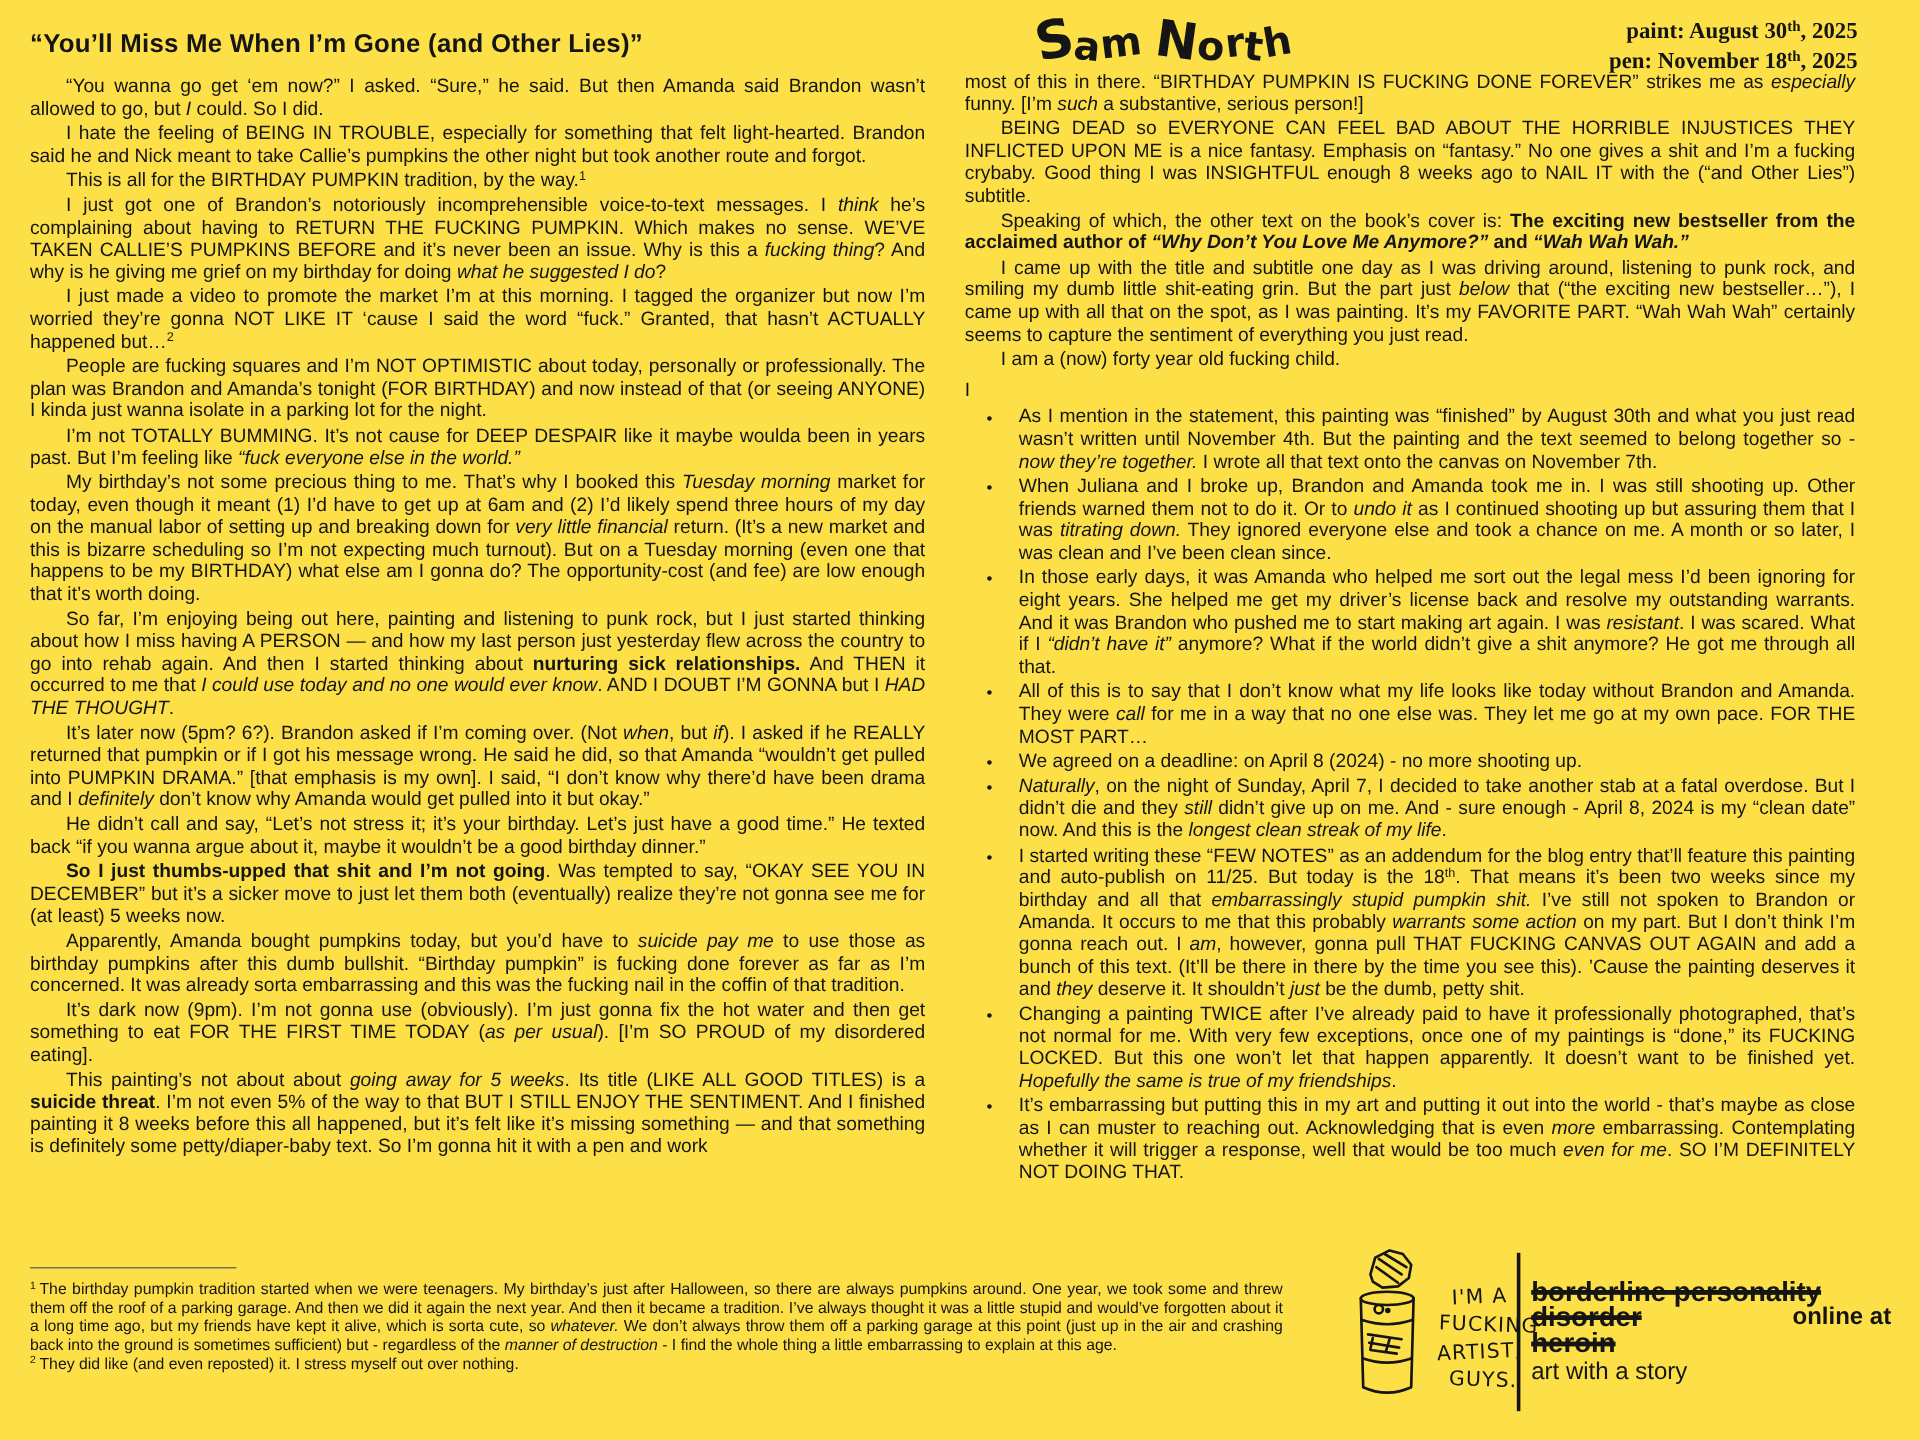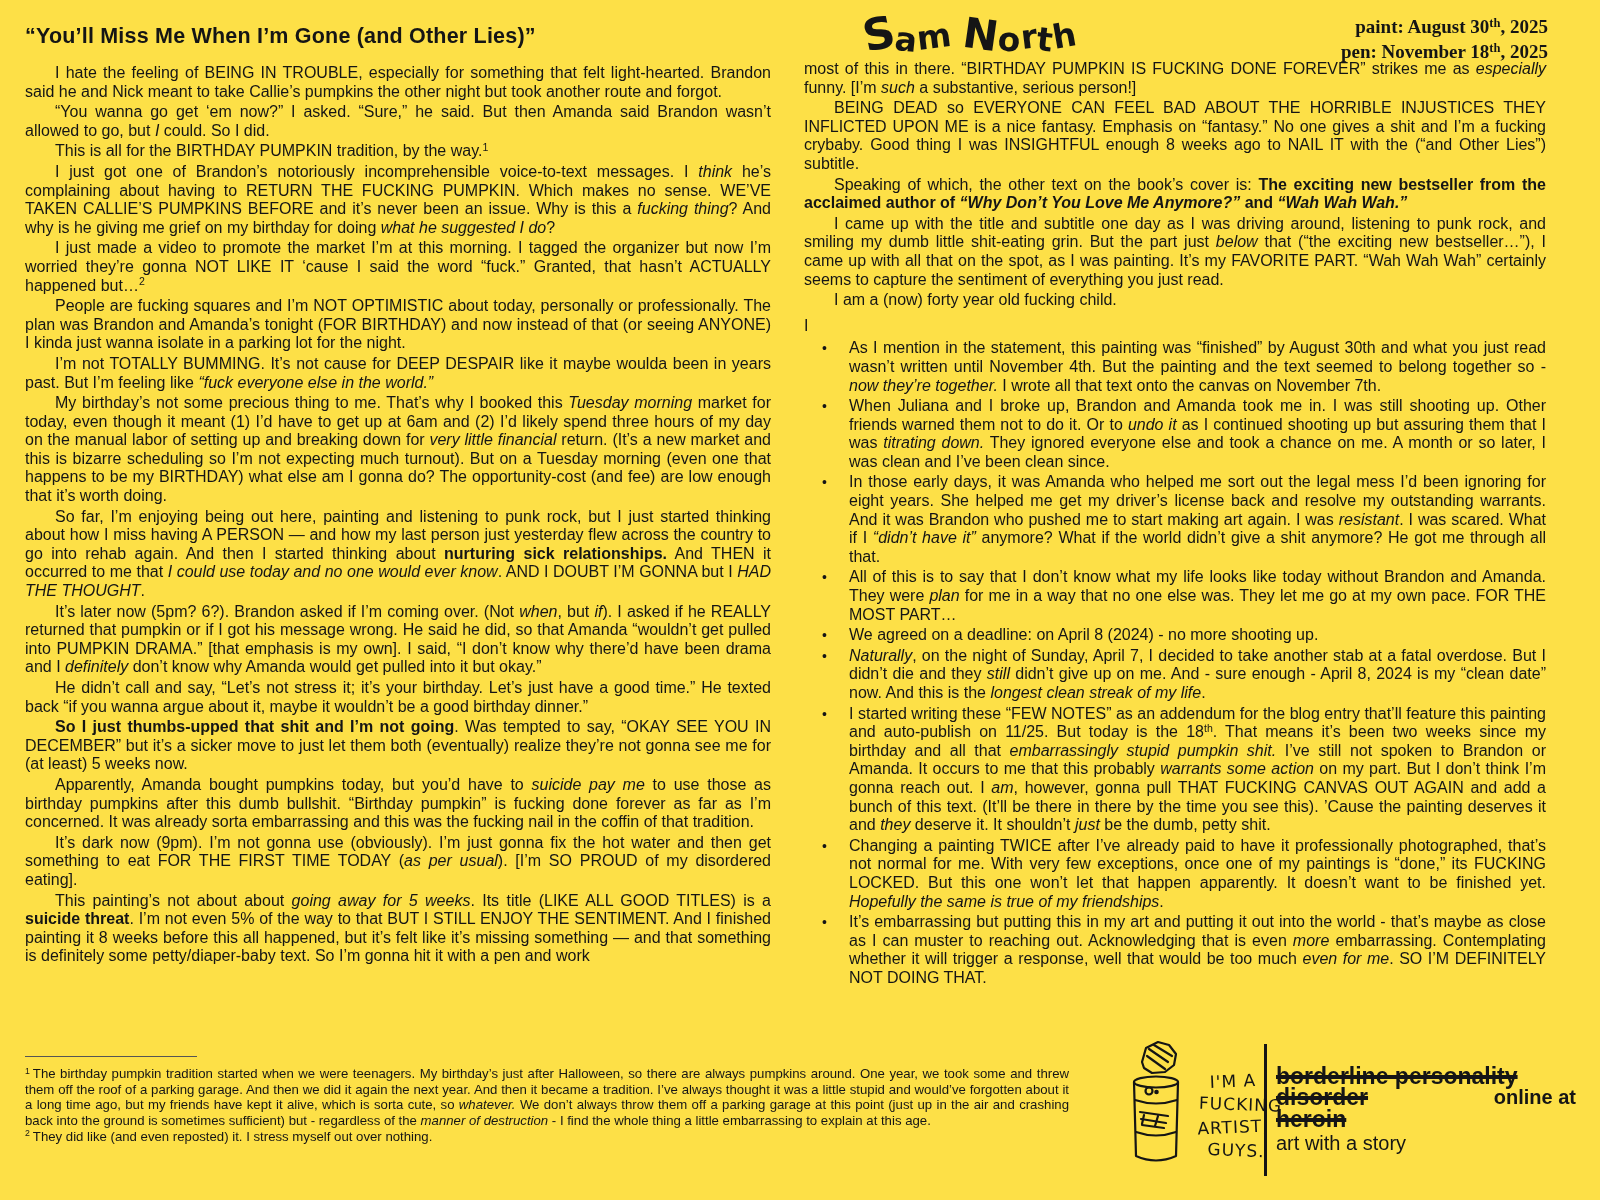--- a/index.html
+++ b/index.html
@@ -60,22 +60,22 @@
   <div class="page-title">“You’ll Miss Me When I’m Gone (and Other Lies)”</div>
 
   <div class="signature"><span class="sig-ch">S</span><span class="sig-ch">a</span><span class="sig-ch">m</span><span class="sig-ch"> </span><span class="sig-ch">N</span><span class="sig-ch">o</span><span class="sig-ch">r</span><span class="sig-ch">t</span><span class="sig-ch">h</span></div>
 
   <div class="dates">
     <div><span>paint: August 30</span><sup>th</sup><span>, 2025</span></div>
     <div><span>pen: November 18</span><sup>th</sup><span>, 2025</span></div>
   </div>
 
   <div class="col col-left">
+      <div class="para"><span>“You wanna go get ‘em now?” I asked. “Sure,” he said. But then Amanda said Brandon wasn’t allowed to go, but </span><span class="i">I</span><span> could. So I did.</span></div>
       <div class="para"><span>I hate the feeling of BEING IN TROUBLE, especially for something that felt light-hearted. Brandon said he and Nick meant to take Callie’s pumpkins the other night but took another route and forgot.</span></div>
-      <div class="para"><span>“You wanna go get ‘em now?” I asked. “Sure,” he said. But then Amanda said Brandon wasn’t allowed to go, but </span><span class="i">I</span><span> could. So I did.</span></div>
       <div class="para"><span>This is all for the BIRTHDAY PUMPKIN tradition, by the way.</span><sup>1</sup></div>
       <div class="para"><span>I just got one of Brandon’s notoriously incomprehensible voice-to-text messages. I </span><span class="i">think</span><span> he’s complaining about having to RETURN THE FUCKING PUMPKIN. Which makes no sense. WE’VE TAKEN CALLIE’S PUMPKINS BEFORE and it’s never been an issue. Why is this a </span><span class="i">fucking thing</span><span>? And why is he giving me grief on my birthday for doing </span><span class="i">what he suggested I do</span><span>?</span></div>
       <div class="para"><span>I just made a video to promote the market I’m at this morning. I tagged the organizer but now I’m worried they’re gonna NOT LIKE IT ‘cause I said the word “fuck.” Granted, that hasn’t ACTUALLY happened but…</span><sup>2</sup></div>
       <div class="para"><span>People are fucking squares and I’m NOT OPTIMISTIC about today, personally or professionally. The plan was Brandon and Amanda’s tonight (FOR BIRTHDAY) and now instead of that (or seeing ANYONE) I kinda just wanna isolate in a parking lot for the night.</span></div>
       <div class="para"><span>I’m not TOTALLY BUMMING. It’s not cause for DEEP DESPAIR like it maybe woulda been in years past. But I’m feeling like </span><span class="i">“fuck everyone else in the world.”</span></div>
       <div class="para"><span>My birthday’s not some precious thing to me. That’s why I booked this </span><span class="i">Tuesday morning</span><span> market for today, even though it meant (1) I’d have to get up at 6am and (2) I’d likely spend three hours of my day on the manual labor of setting up and breaking down for </span><span class="i">very little financial</span><span> return. (It’s a new market and this is bizarre scheduling so I’m not expecting much turnout). But on a Tuesday morning (even one that happens to be my BIRTHDAY) what else am I gonna do? The opportunity-cost (and fee) are low enough that it’s worth doing.</span></div>
       <div class="para"><span>So far, I’m enjoying being out here, painting and listening to punk rock, but I just started thinking about how I miss having A PERSON — and how my last person just yesterday flew across the country to go into rehab again. And then I started thinking about </span><span class="b">nurturing sick relationships.</span><span> And THEN it occurred to me that </span><span class="i">I could use today and no one would ever know</span><span>. AND I DOUBT I’M GONNA but I </span><span class="i">HAD THE THOUGHT</span><span>.</span></div>
       <div class="para"><span>It’s later now (5pm? 6?). Brandon asked if I’m coming over. (Not </span><span class="i">when</span><span>, but </span><span class="i">if</span><span>). I asked if he REALLY returned that pumpkin or if I got his message wrong. He said he did, so that Amanda “wouldn’t get pulled into PUMPKIN DRAMA.” [that emphasis is my own]. I said, “I don’t know why there’d have been drama and I </span><span class="i">definitely</span><span> don’t know why Amanda would get pulled into it but okay.”</span></div>
       <div class="para"><span>He didn’t call and say, “Let’s not stress it; it’s your birthday. Let’s just have a good time.” He texted back “if you wanna argue about it, maybe it wouldn’t be a good birthday dinner.”</span></div>
       <div class="para"><span class="b">So I just thumbs-upped that shit and I’m not going</span><span>. Was tempted to say, “OKAY SEE YOU IN DECEMBER” but it’s a sicker move to just let them both (eventually) realize they’re not gonna see me for (at least) 5 weeks now.</span></div>
@@ -101,21 +101,21 @@
         <div class="bullet-item">
           <span class="bullet">•</span>
           <div class="bullet-text"><span>When Juliana and I broke up, Brandon and Amanda took me in. I was still shooting up. Other friends warned them not to do it. Or to </span><span class="i">undo it</span><span> as I continued shooting up but assuring them that I was </span><span class="i">titrating down.</span><span> They ignored everyone else and took a chance on me. A month or so later, I was clean and I’ve been clean since.</span></div>
         </div>
         <div class="bullet-item">
           <span class="bullet">•</span>
           <div class="bullet-text"><span>In those early days, it was Amanda who helped me sort out the legal mess I’d been ignoring for eight years. She helped me get my driver’s license back and resolve my outstanding warrants. And it was Brandon who pushed me to start making art again. I was </span><span class="i">resistant</span><span>. I was scared. What if I </span><span class="i">“didn’t have it”</span><span> anymore? What if the world didn’t give a shit anymore? He got me through all that.</span></div>
         </div>
         <div class="bullet-item">
           <span class="bullet">•</span>
-          <div class="bullet-text"><span>All of this is to say that I don’t know what my life looks like today without Brandon and Amanda. They were </span><span class="i">plan</span><span> for me in a way that no one else was. They let me go at my own pace. FOR THE MOST PART…</span></div>
+          <div class="bullet-text"><span>All of this is to say that I don’t know what my life looks like today without Brandon and Amanda. They were </span><span class="i">call</span><span> for me in a way that no one else was. They let me go at my own pace. FOR THE MOST PART…</span></div>
         </div>
         <div class="bullet-item">
           <span class="bullet">•</span>
           <div class="bullet-text"><span>We agreed on a deadline: on April 8 (2024) - no more shooting up.</span></div>
         </div>
         <div class="bullet-item">
           <span class="bullet">•</span>
           <div class="bullet-text"><span class="i">Naturally</span><span>, on the night of Sunday, April 7, I decided to take another stab at a fatal overdose. But I didn’t die and they </span><span class="i">still</span><span> didn’t give up on me. And - sure enough - April 8, 2024 is my “clean date” now. And this is the </span><span class="i">longest clean streak of my life</span><span>.</span></div>
         </div>
         <div class="bullet-item">

